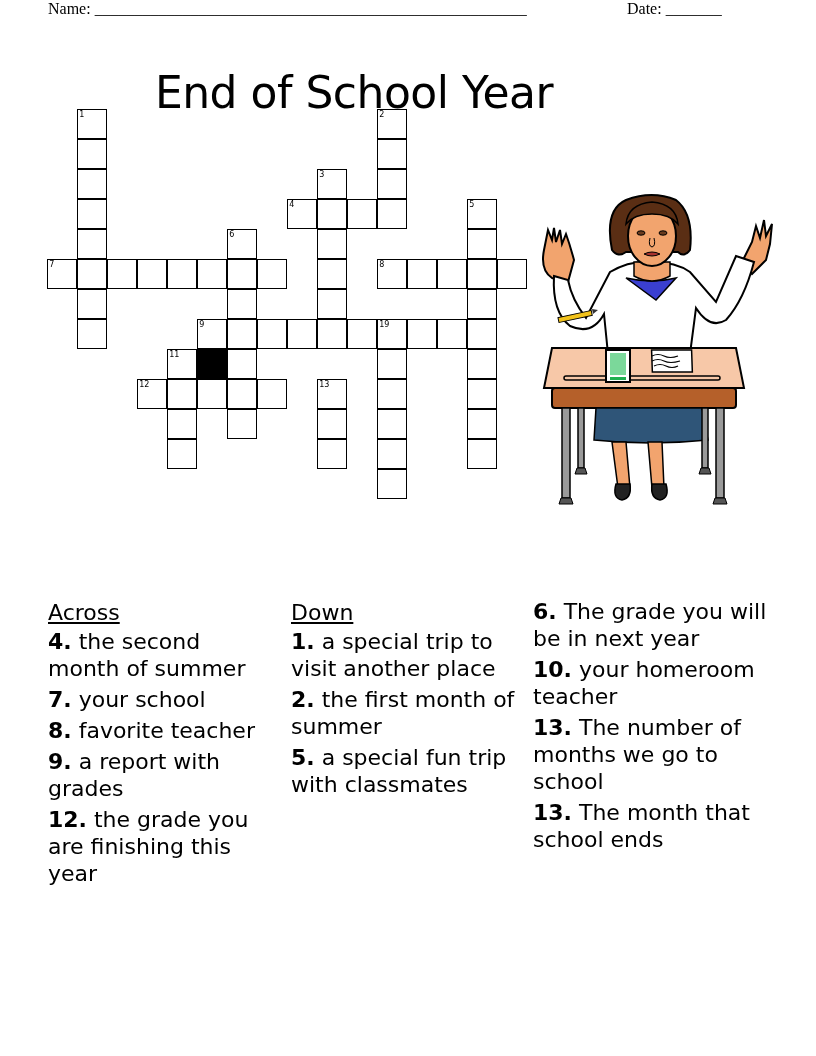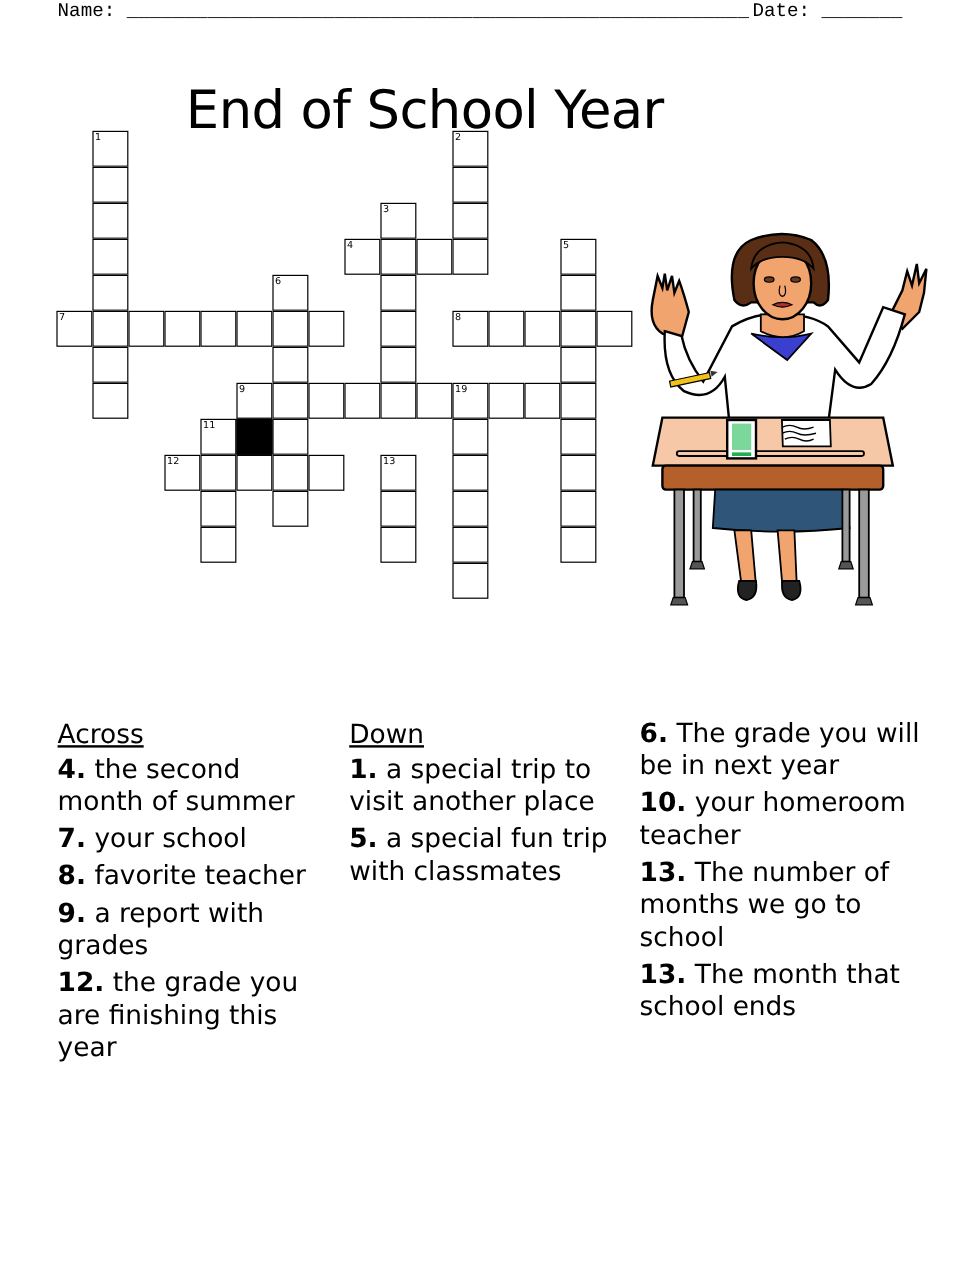--- a/index.html
+++ b/index.html
@@ -1,17 +1,17 @@
 <!DOCTYPE html>
 <html><head>
   <meta charset="utf-8">
   <style>
     html, body { margin: 0; padding: 0; background: #ffffff; }
     body { width: 816px; height: 1056px; position: relative; overflow: hidden; font-family: "DejaVu Sans", sans-serif; color: #000; }
-    .header-line { position: absolute; top: 0; left: 48px; font-family: Liberation Mono, monospace; font-size: 16px; line-height: 18px; white-space: nowrap; }
+    .header-line { position: absolute; top: 0; left: 48px; font-family: Liberation Serif, serif; font-size: 16px; line-height: 18px; white-space: nowrap; }
     .header-line.name { left: 48px; }
     .header-line.date { left: 627px; }
     .title { position: absolute; top: 36px; left: 0; width: 708px; text-align: center; font-family: "DejaVu Sans", sans-serif; font-size: 44px; line-height: 56px; font-weight: normal; letter-spacing: -0.5px; }
     .grid { position: absolute; left: 48px; top: 110px; width: 480px; height: 390px; }
     .cell { position: absolute; width: 30px; height: 30px; box-sizing: border-box; border: 1.5px solid #000; background: #fff; margin-left: -0.75px; margin-top: -0.75px; }
     .cell.black { background: #000; }
     .cell .num { position: absolute; left: 1px; top: 0px; font-family: "DejaVu Sans", sans-serif; font-size: 8px; line-height: 9px; }
     .clues { position: absolute; top: 598px; font-family: "DejaVu Sans", sans-serif; font-size: 22px; line-height: 27px; }
     .clues.col1 { left: 48px; width: 230px; }
     .clues.col2 { left: 291px; width: 230px; }
@@ -197,20 +197,21 @@
       <div class="clue"><b>8.</b><span> favorite teacher</span></div>
       <div class="clue"><b>9.</b><span> a report with grades</span></div>
       <div class="clue"><b>12.</b><span> the grade you are finishing this year</span></div>
     </div>
 </div>
 
 <div class="clues col2">
   <h3>Down</h3>
   <div id="down-list-1">
       <div class="clue"><b>1.</b><span> a special trip to visit another place</span></div>
+      <div class="clue"><b>2.</b><span> the first month of summer</span></div>
       <div class="clue"><b>5.</b><span> a special fun trip with classmates</span></div>
     </div>
 </div>
 
 <div class="clues col3">
   <div id="down-list-2">
       <div class="clue"><b>6.</b><span> The grade you will be in next year</span></div>
       <div class="clue"><b>10.</b><span> your homeroom teacher</span></div>
       <div class="clue"><b>13.</b><span> The number of months we go to school</span></div>
       <div class="clue"><b>13.</b><span> The month that school ends</span></div>

